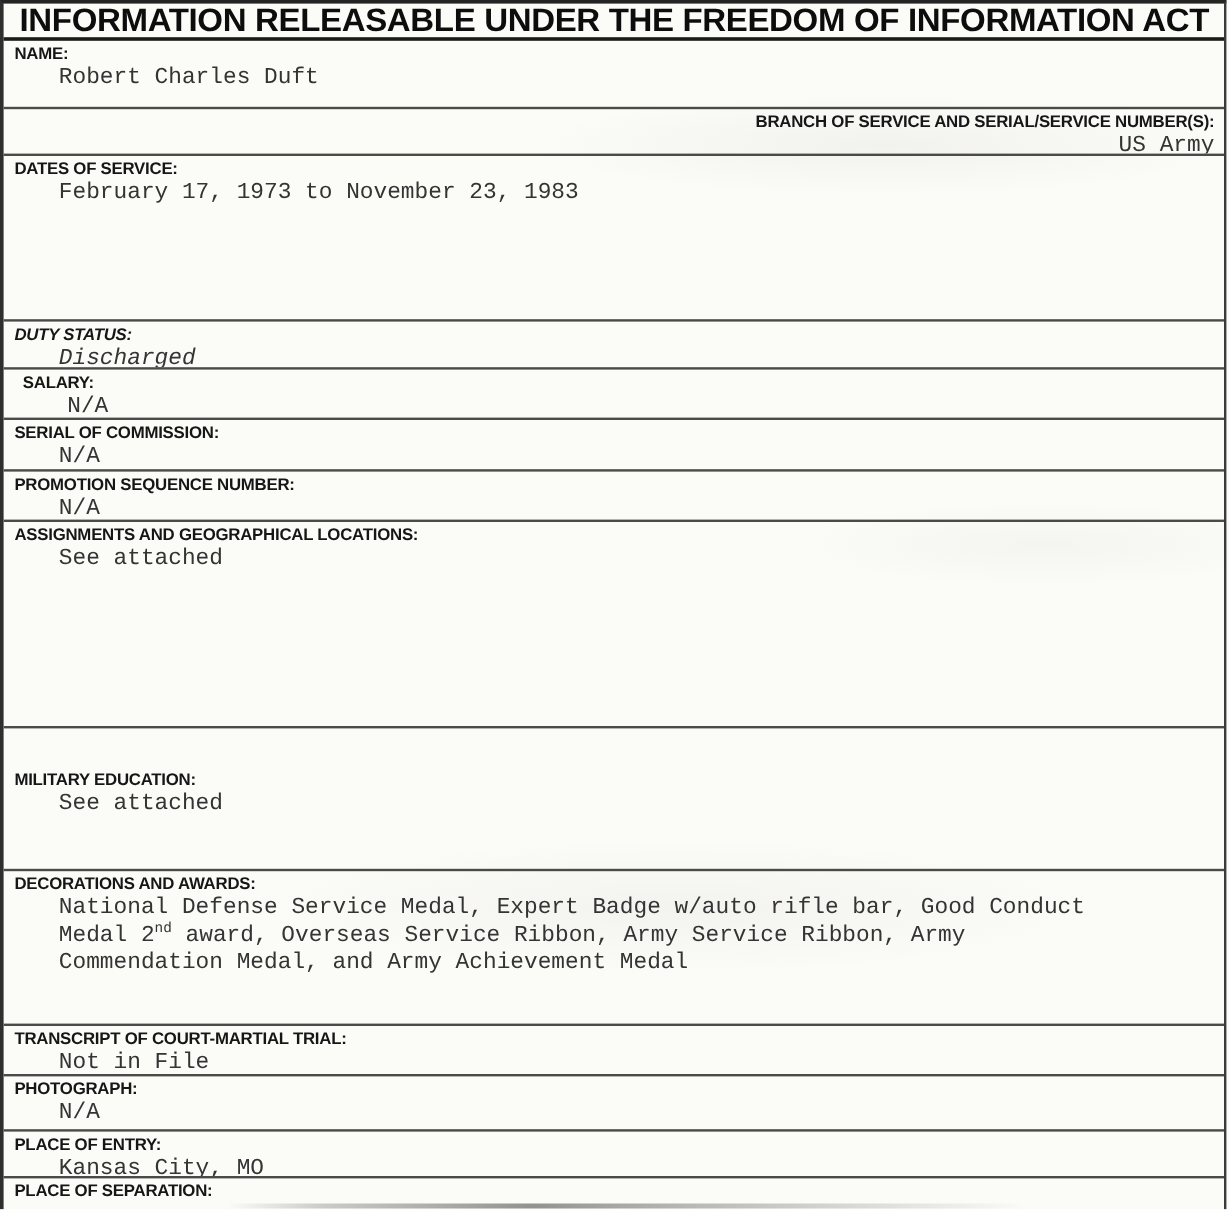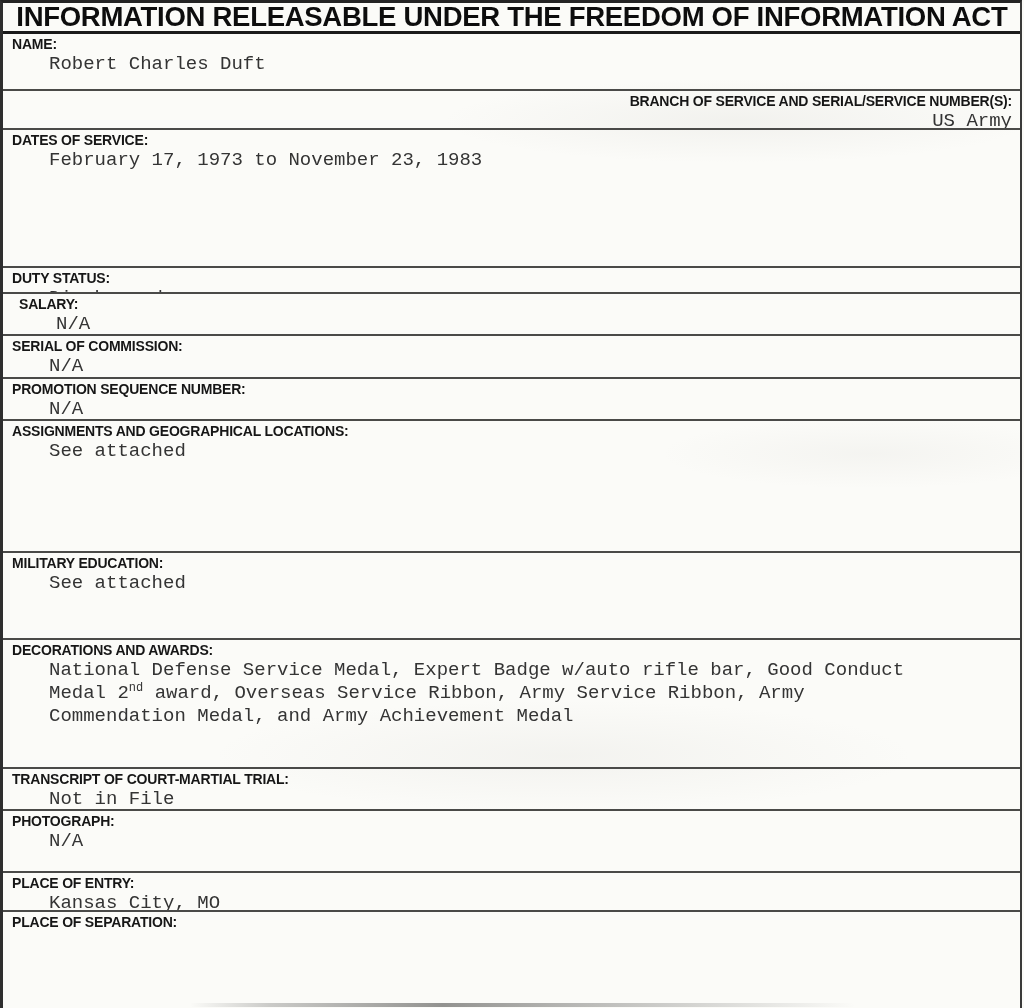--- a/index.html
+++ b/index.html
@@ -68,30 +68,30 @@
     padding-left: 37px;
     white-space: nowrap;
   }
   .vline { line-height: 23px; white-space: nowrap; }
   .vline sup { font-size: 12px; line-height: 0; }
 
   
   .r-name       { height: 57px; }
   .r-branch     { height: 39px; text-align: right; }
   .r-dates      { height: 138px; }
-  .r-duty       { height: 26px; }
+  .r-duty       { height: 40px; font-style: italic; }
   .r-rank       { height: 40px; }
   .r-salary     { height: 42px; padding-left: 16px; }
   .r-source     { height: 43px; }
   .r-promo      { height: 42px; }
-  .r-assign     { height: 132px; }
-  .r-miled      { height: 87px; }
+  .r-assign     { height: 172px; }
+  .r-miled      { height: 87px; margin-top: 32px; }
   .r-decor      { height: 129px; }
   .r-transcript { height: 42px; }
-  .r-photo      { height: 62px; }
+  .r-photo      { height: 46px; }
   .r-entry      { height: 39px; }
   .r-sep        { height: 52px; border-bottom: none; }
 
   
   .scan-artifact {
     position: absolute;
     left: 190px;
     bottom: 1px;
     width: 665px;
     height: 4px;

